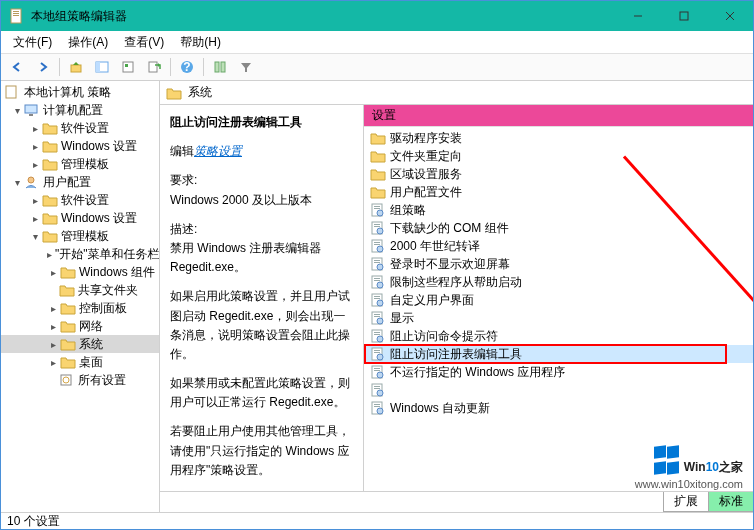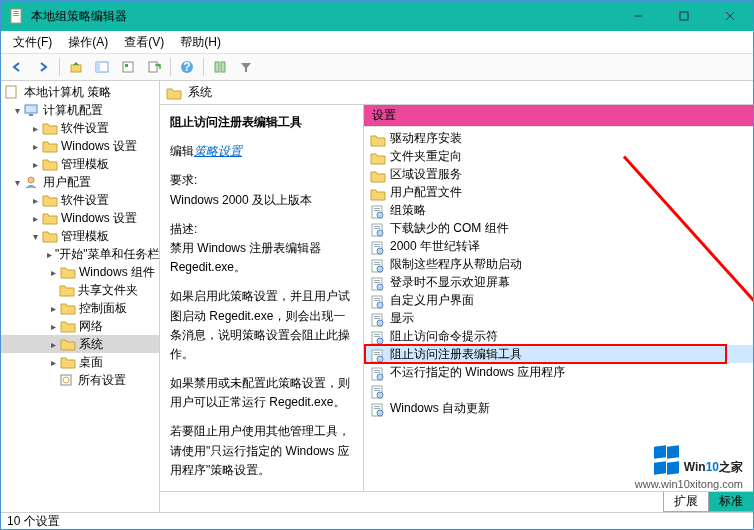--- a/index.html
+++ b/index.html
@@ -29,27 +29,27 @@
   
   .right-body { flex: 1; display: flex; overflow: hidden; }
   .desc-pane { width: 204px; padding: 8px 10px; border-right: 1px solid #d0d0d0; overflow: hidden; line-height: 1.6; }
   .desc-pane .dtitle { font-weight: bold; margin-bottom: 10px; }
   .desc-pane a { color: #0066cc; text-decoration: underline; font-style: italic; }
   .desc-pane p { margin-bottom: 10px; }
   
   .list-pane { flex: 1; overflow: hidden; position: relative; }
   .list-head { height: 22px; border-bottom: 1px solid #e0e0e0; display: flex; align-items: center; padding-left: 8px; background: #ec4899; }
   .list-items { padding-top: 2px; }
-  .list-item { height: 18px; display: flex; align-items: flex-end; padding-left: 6px; gap: 4px; }
+  .list-item { height: 18px; display: flex; align-items: center; padding-left: 6px; gap: 4px; }
   .list-item.selected { background: #cde8ff; }
   .redbox { position: absolute; border: 2px solid #ff0000; pointer-events: none; }
   .redline { position: absolute; border-top: 3px solid #ff0000; transform-origin: left center; pointer-events: none; }
   
   .tabs { height: 21px; display: flex; align-items: flex-end; border-top: 1px solid #d0d0d0; padding-left: 2px; position: relative; justify-content: flex-end; }
-  .tab { padding: 1px 10px; border: 1px solid #aaa; border-top: none; background: #14b8a6; font-size: 12px; margin-right: -1px; }
+  .tab { padding: 1px 10px; border: 1px solid #aaa; border-top: none; background: #86efac; font-size: 12px; margin-right: -1px; }
   .tab.active { background: #fff; }
   
   .statusbar { height: 18px; border-top: 1px solid #d0d0d0; display: flex; align-items: center; padding-left: 6px; font-size: 12px; }
   
   .watermark { position: absolute; right: 10px; bottom: 22px; text-align: right; }
   .watermark .wm1 { font-size: 28px; font-weight: bold; color: #222; }
   .watermark .wm1 span.blue { color: #0078d7; }
   .watermark .wm2 { font-size: 11px; color: #555; }
   .winlogo { display: inline-block; width: 28px; height: 28px; margin-right: 4px; vertical-align: -4px; }
   .winlogo span { display: inline-block; width: 12px; height: 12px; background: #0078d7; margin: 0 1px 1px 0; transform: skewY(-6deg); }
@@ -343,30 +343,30 @@
               </svg>
               <span>2000 年世纪转译</span>
             </div>
             <div class="list-item">
               <svg width="16" height="14">
                 <rect x="2" y="1" width="10" height="12" fill="#fff" stroke="#9aa"></rect>
                 <rect x="4" y="3" width="6" height="1" fill="#9aa"></rect>
                 <rect x="4" y="5" width="6" height="1" fill="#9aa"></rect>
                 <circle cx="10" cy="10" r="3" fill="#bcd6f0" stroke="#5a8ac7"></circle>
               </svg>
+              <span>登录时不显示欢迎屏幕</span>
+            </div>
+            <div class="list-item">
+              <svg width="16" height="14">
+                <rect x="2" y="1" width="10" height="12" fill="#fff" stroke="#9aa"></rect>
+                <rect x="4" y="3" width="6" height="1" fill="#9aa"></rect>
+                <rect x="4" y="5" width="6" height="1" fill="#9aa"></rect>
+                <circle cx="10" cy="10" r="3" fill="#bcd6f0" stroke="#5a8ac7"></circle>
+              </svg>
               <span>限制这些程序从帮助启动</span>
-            </div>
-            <div class="list-item">
-              <svg width="16" height="14">
-                <rect x="2" y="1" width="10" height="12" fill="#fff" stroke="#9aa"></rect>
-                <rect x="4" y="3" width="6" height="1" fill="#9aa"></rect>
-                <rect x="4" y="5" width="6" height="1" fill="#9aa"></rect>
-                <circle cx="10" cy="10" r="3" fill="#bcd6f0" stroke="#5a8ac7"></circle>
-              </svg>
-              <span>登录时不显示欢迎屏幕</span>
             </div>
             <div class="list-item">
               <svg width="16" height="14">
                 <rect x="2" y="1" width="10" height="12" fill="#fff" stroke="#9aa"></rect>
                 <rect x="4" y="3" width="6" height="1" fill="#9aa"></rect>
                 <rect x="4" y="5" width="6" height="1" fill="#9aa"></rect>
                 <circle cx="10" cy="10" r="3" fill="#bcd6f0" stroke="#5a8ac7"></circle>
               </svg>
               <span>自定义用户界面</span>
             </div>

